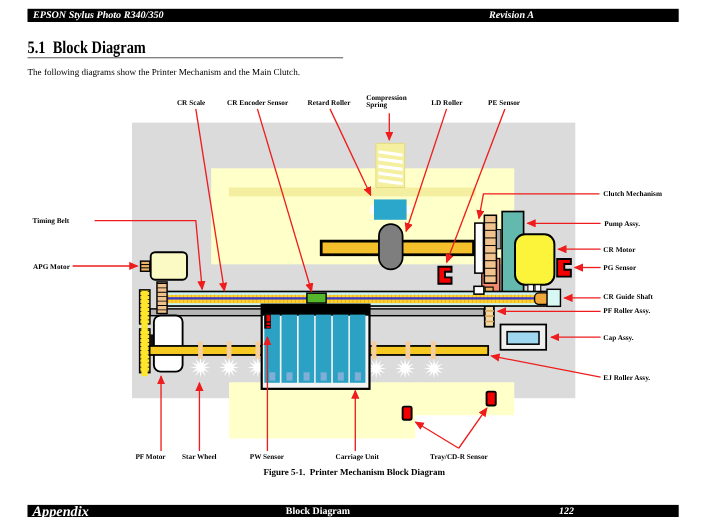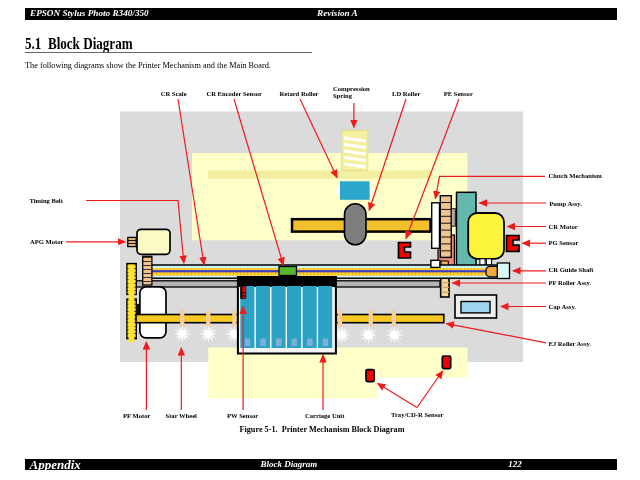--- a/index.html
+++ b/index.html
@@ -6,27 +6,27 @@
 body{width:640px;height:480px;background:#fff;font-family:"Liberation Serif",serif;position:relative;overflow:hidden;}
 .abs{position:absolute;}
 </style>
 </head>
 <body>
 
 <div class="abs" style="left:25px;top:8px;width:592px;height:11.5px;background:#000;"></div>
 
 <div class="abs" style="left:30px;top:8.3px;width:300px;height:26px;color:#fff;font-weight:bold;font-style:italic;font-size:9.2px;line-height:11px;">EPSON Stylus Photo R340/350</div>
 
-<div class="abs" style="left:317px;top:8.3px;width:296px;height:11px;color:#fff;font-weight:bold;font-style:italic;font-size:9.2px;line-height:11px;text-align:left;">Revision A</div>
+<div class="abs" style="left:317px;top:8.3px;width:296px;height:11px;color:#fff;font-weight:bold;font-style:italic;font-size:9.2px;line-height:11px;text-align:center;">Revision A</div>
 
 <div class="abs" style="left:25px;top:37.2px;font-size:16px;line-height:14px;font-weight:bold;transform:scaleX(0.818);transform-origin:0 0;white-space:nowrap;">5.1&nbsp;&nbsp;Block Diagram</div>
 
 <div class="abs" style="left:25px;top:52.2px;width:287px;height:1.1px;background:#666;"></div>
 
-<div class="abs" style="left:25px;top:60.8px;font-size:8.25px;">The following diagrams show the Printer Mechanism and the Main Board.</div>
+<div class="abs" style="left:25px;top:60.8px;font-size:8.25px;">The following diagrams show the Printer Mechanism and the Main Clutch.</div>
 
 <svg class="abs" style="left:0;top:0;" width="640" height="480" viewBox="0 0 640 480">
 <defs>
 <marker id="ah" markerUnits="userSpaceOnUse" markerWidth="9" markerHeight="8" refX="7.5" refY="3.75" orient="auto">
         <path d="M0,0 L8.5,3.75 L0,7.5 Z" fill="#ee1c1c"></path>
       </marker>
 </defs>
 
 <rect x="120" y="111.5" width="403" height="250.5" fill="#DBDBDB"></rect>
 
@@ -235,15 +235,15 @@
 <text x="391" y="416.9">Tray/CD-R Sensor</text>
 </g>
 
 <text x="322" y="431.8" text-anchor="middle" font-family="Liberation Serif" font-size="8.2px" font-weight="bold" fill="#000">Figure 5-1.&nbsp;&nbsp;Printer Mechanism Block Diagram</text>
 </svg>
 
 <div class="abs" style="left:25px;top:458.5px;width:592px;height:11.5px;background:#000;"></div>
 
 <div class="abs" style="left:29.5px;top:458.8px;width:200px;color:#fff;font-weight:bold;font-style:italic;font-size:13px;line-height:11px;">Appendix</div>
 
-<div class="abs" style="left:25px;top:458.8px;width:528px;color:#fff;font-weight:bold;font-style:italic;font-size:9px;line-height:11px;text-align:center;">Block Diagram</div>
+<div class="abs" style="left:25px;top:458.8px;width:528px;color:#fff;font-weight:bold;font-size:9px;line-height:11px;text-align:center;">Block Diagram</div>
 
 <div class="abs" style="left:417px;top:458.8px;width:196px;color:#fff;font-weight:bold;font-style:italic;font-size:9px;line-height:11px;text-align:center;">122</div>
 
 </body></html>

